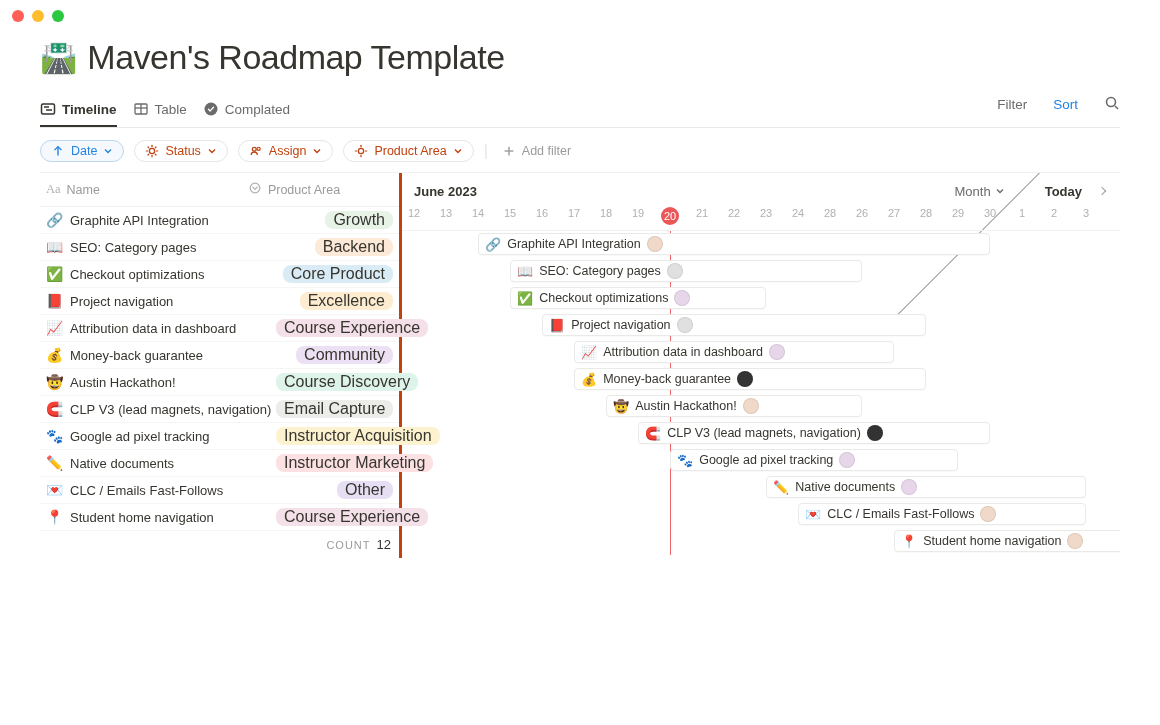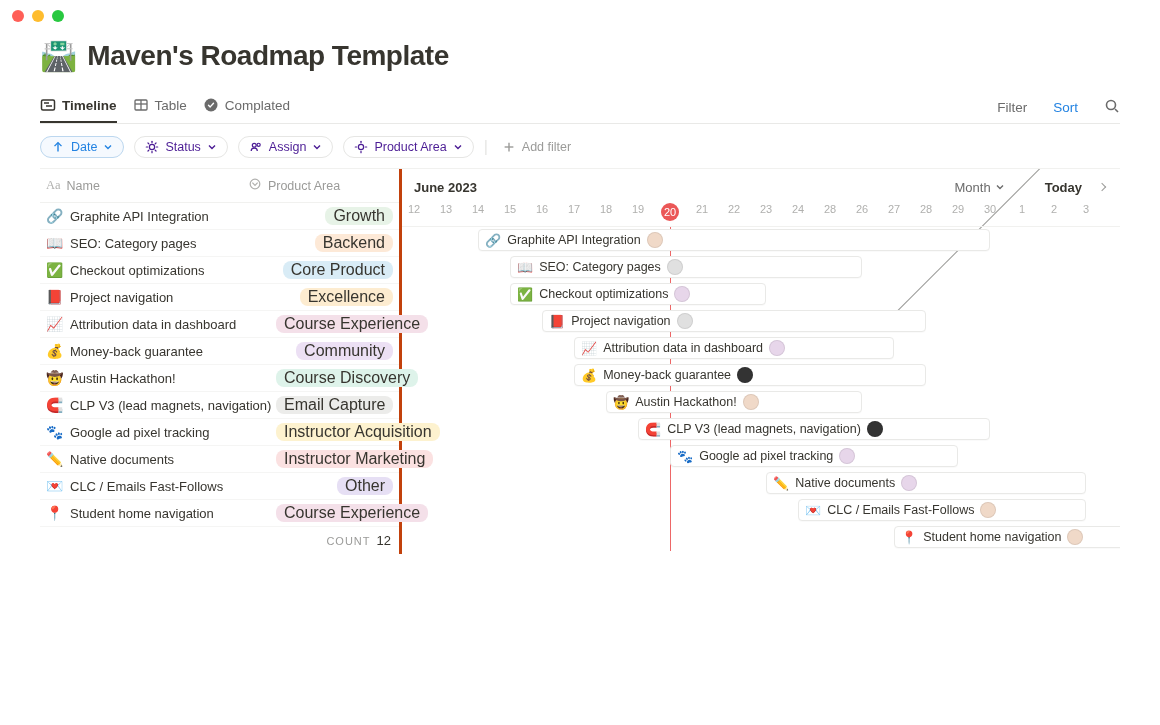--- a/index.html
+++ b/index.html
@@ -10,38 +10,38 @@
   .traffic { display:flex; gap:8px; padding:10px 12px; }
   .dot { width:12px; height:12px; border-radius:50%; }
   .dot.red { background:#ff5f57; }
   .dot.yellow { background:#febc2e; }
   .dot.green { background:#28c840; }
 
   .page { padding: 0 40px 40px 40px; max-width: 1160px; margin:0 auto; }
 
   .title-row { display:flex; align-items:center; gap:10px; margin-top: 6px; }
   .title-emoji { font-size: 30px; }
-  h1 { font-size: 28px; font-weight: 700; letter-spacing:-0.5px; }
+  h1 { font-size: 34px; font-weight: 400; letter-spacing:-0.5px; }
 
   .tip { margin-top: 10px; font-size: 13px; color:#37352f; }
   .tip b { font-weight:600; }
 
-  .views-bar { display:flex; align-items:flex-end; border-bottom:1px solid #e9e9e7; margin-top: 18px; }
+  .views-bar { display:flex; align-items:flex-start; border-bottom:1px solid #e9e9e7; margin-top: 18px; }
   .tabs { display:flex; gap:16px; }
   .tab { display:flex; align-items:center; gap:6px; padding:6px 0 8px; font-size:13.5px; color:#6b6b6b; cursor:pointer; border-bottom:2px solid transparent; }
   .tab.active { color:#37352f; font-weight:600; border-bottom-color:#37352f; }
   .tab-icon { width:16px; height:16px; display:inline-flex; align-items:center; justify-content:center; }
   .spacer { flex:1; }
   .view-actions { display:flex; align-items:center; gap:26px; font-size:13.5px; color:#6b6b6b; padding-bottom:6px; }
   .view-actions .sort { color:#2383e2; }
   .search-ic svg { width:16px; height:16px; }
 
   
   .chips-row { display:flex; align-items:center; gap:10px; padding:12px 0 10px; border-bottom:1px solid #f1f1ef; }
-  .chip { display:inline-flex; align-items:center; gap:6px; border:1px solid #e6e6e4; border-radius:14px; padding:3px 10px; font-size:12.5px; color:#4c1d95; background:#fff; cursor:pointer; }
+  .chip { display:inline-flex; align-items:center; gap:6px; border:1px solid #e6e6e4; border-radius:14px; padding:3px 10px; font-size:12.5px; color:#c2410c; background:#fff; cursor:pointer; }
   .chip.active { border-color:#bcd7ef; color:#2383e2; background:#f5f9fe; }
   .chip svg.caret { width:10px; height:10px; }
   .add-filter { display:inline-flex; align-items:center; gap:6px; font-size:12.5px; color:#9b9b99; cursor:pointer; padding-left:4px;}
 
   
   .pane { display:flex; gap:0; margin-top:0; align-items:flex-start; }
   .left { width:362px; flex:0 0 362px; border-right:3px solid #c2410c; }
   .right { position:relative; flex:1; overflow:hidden; }
 
   

